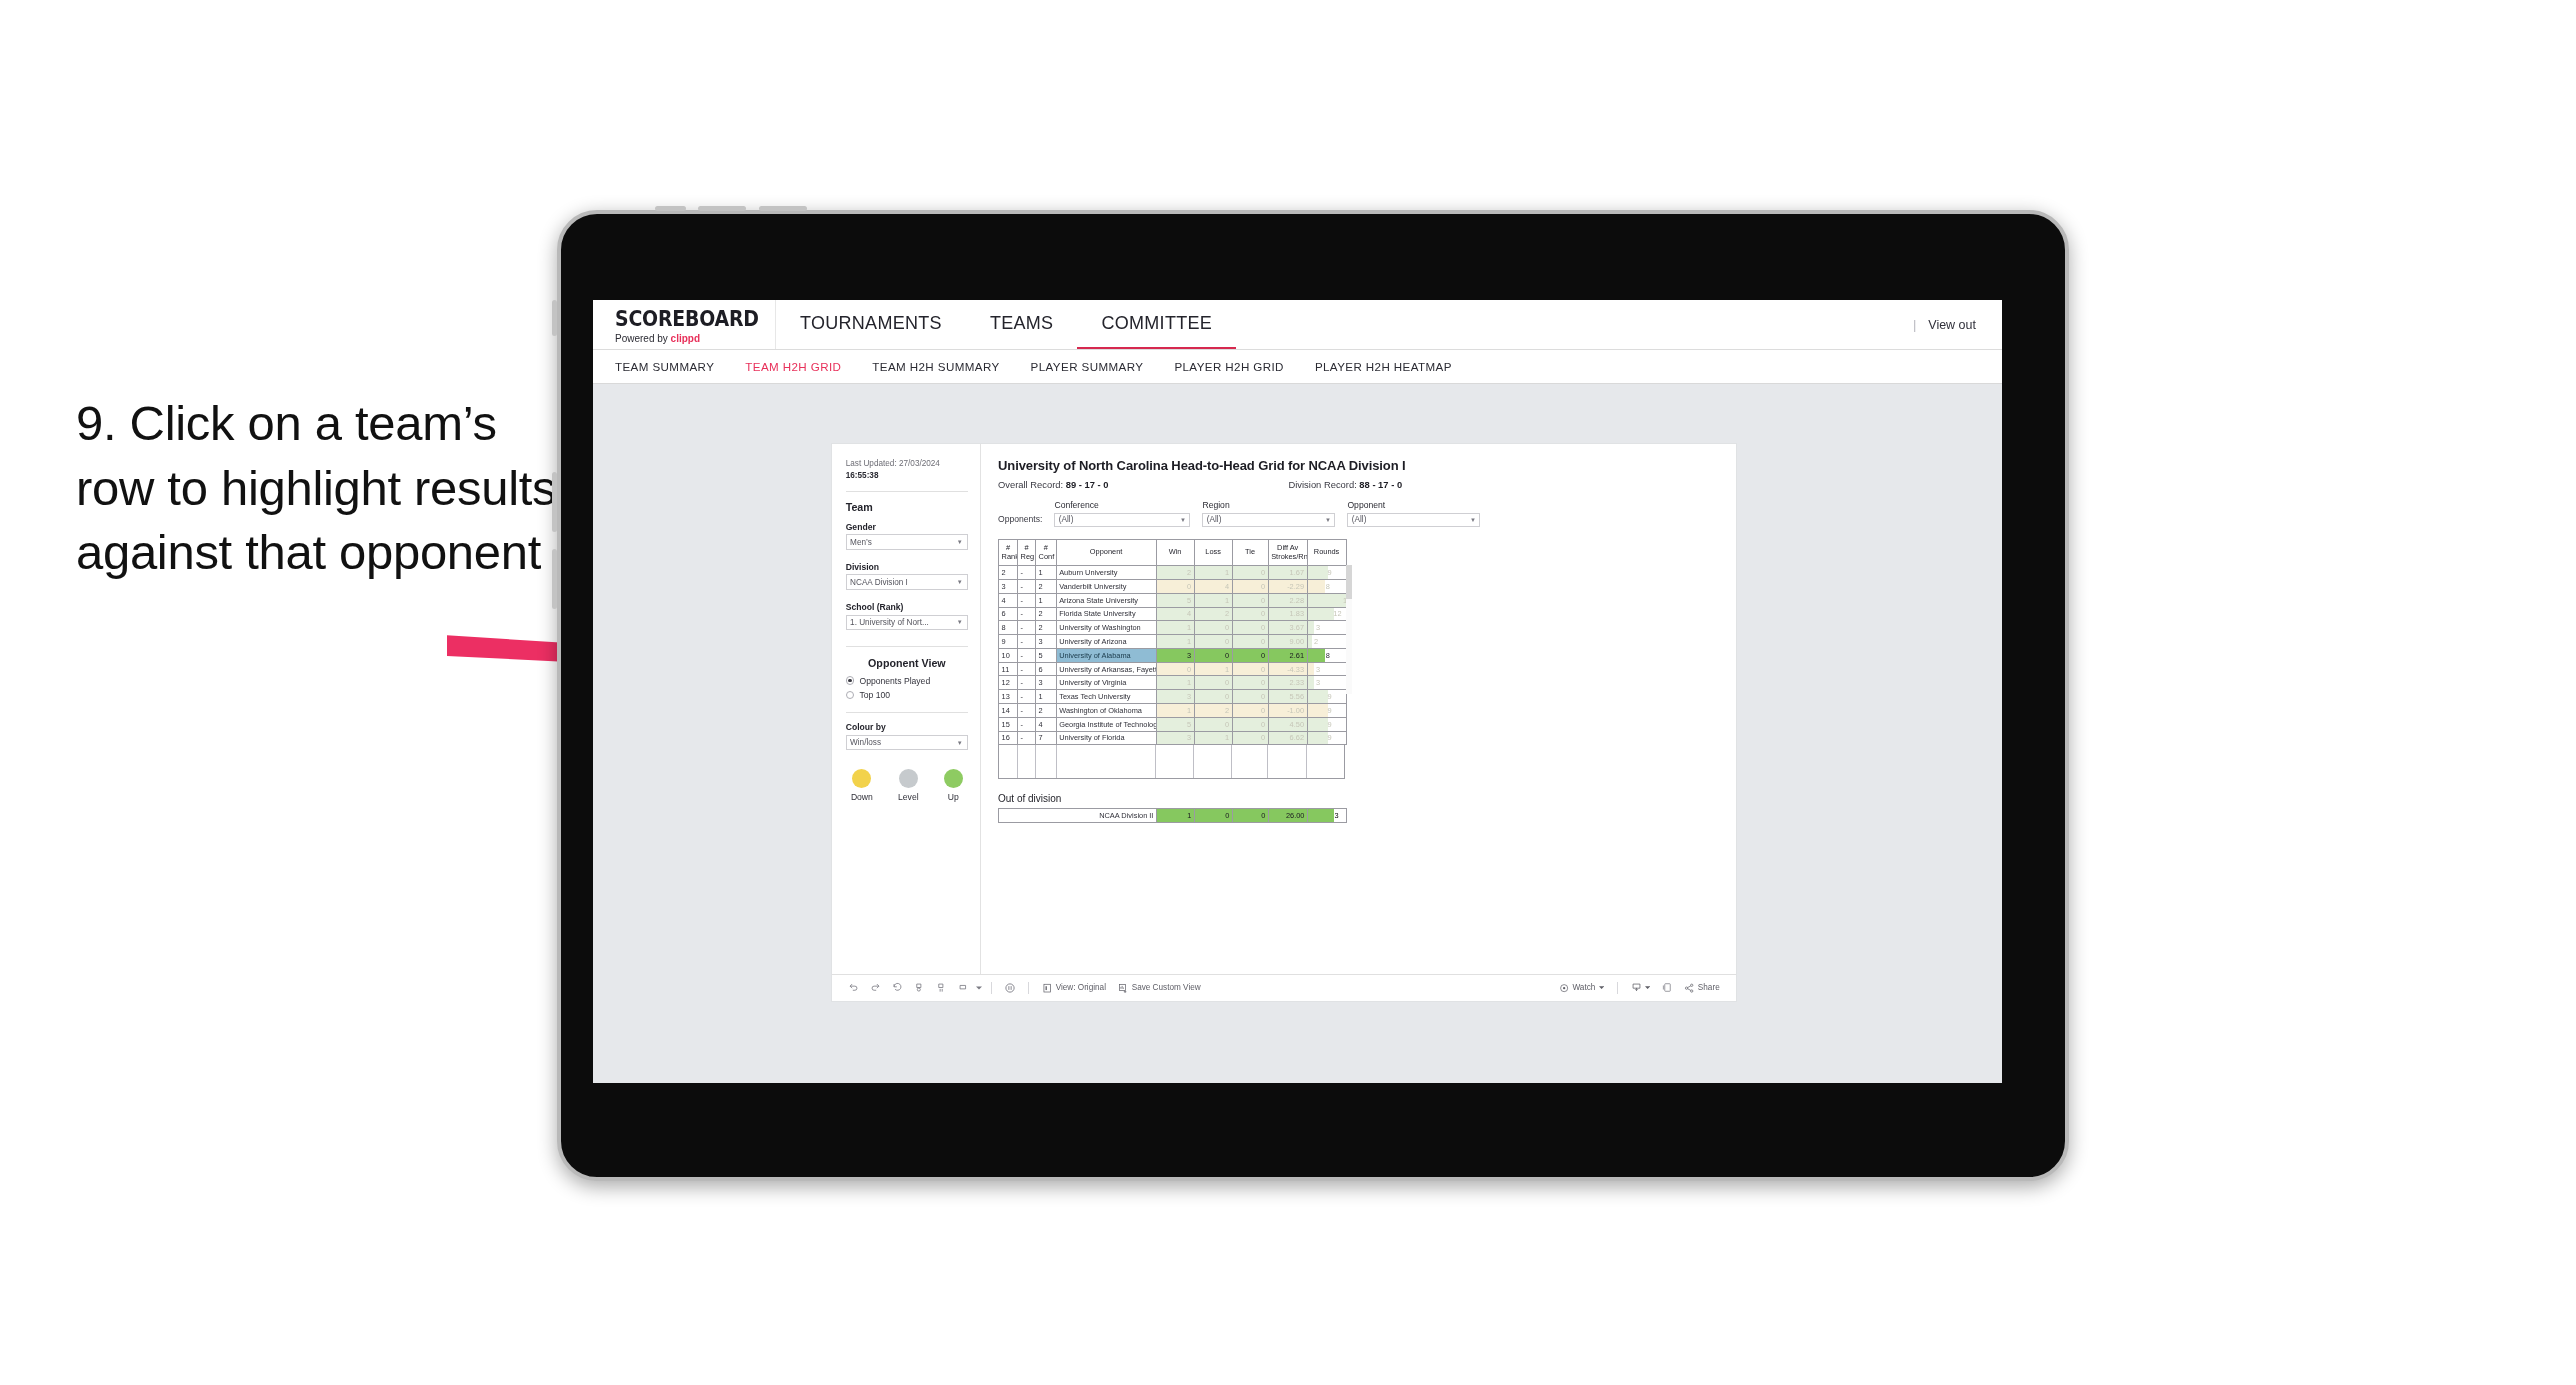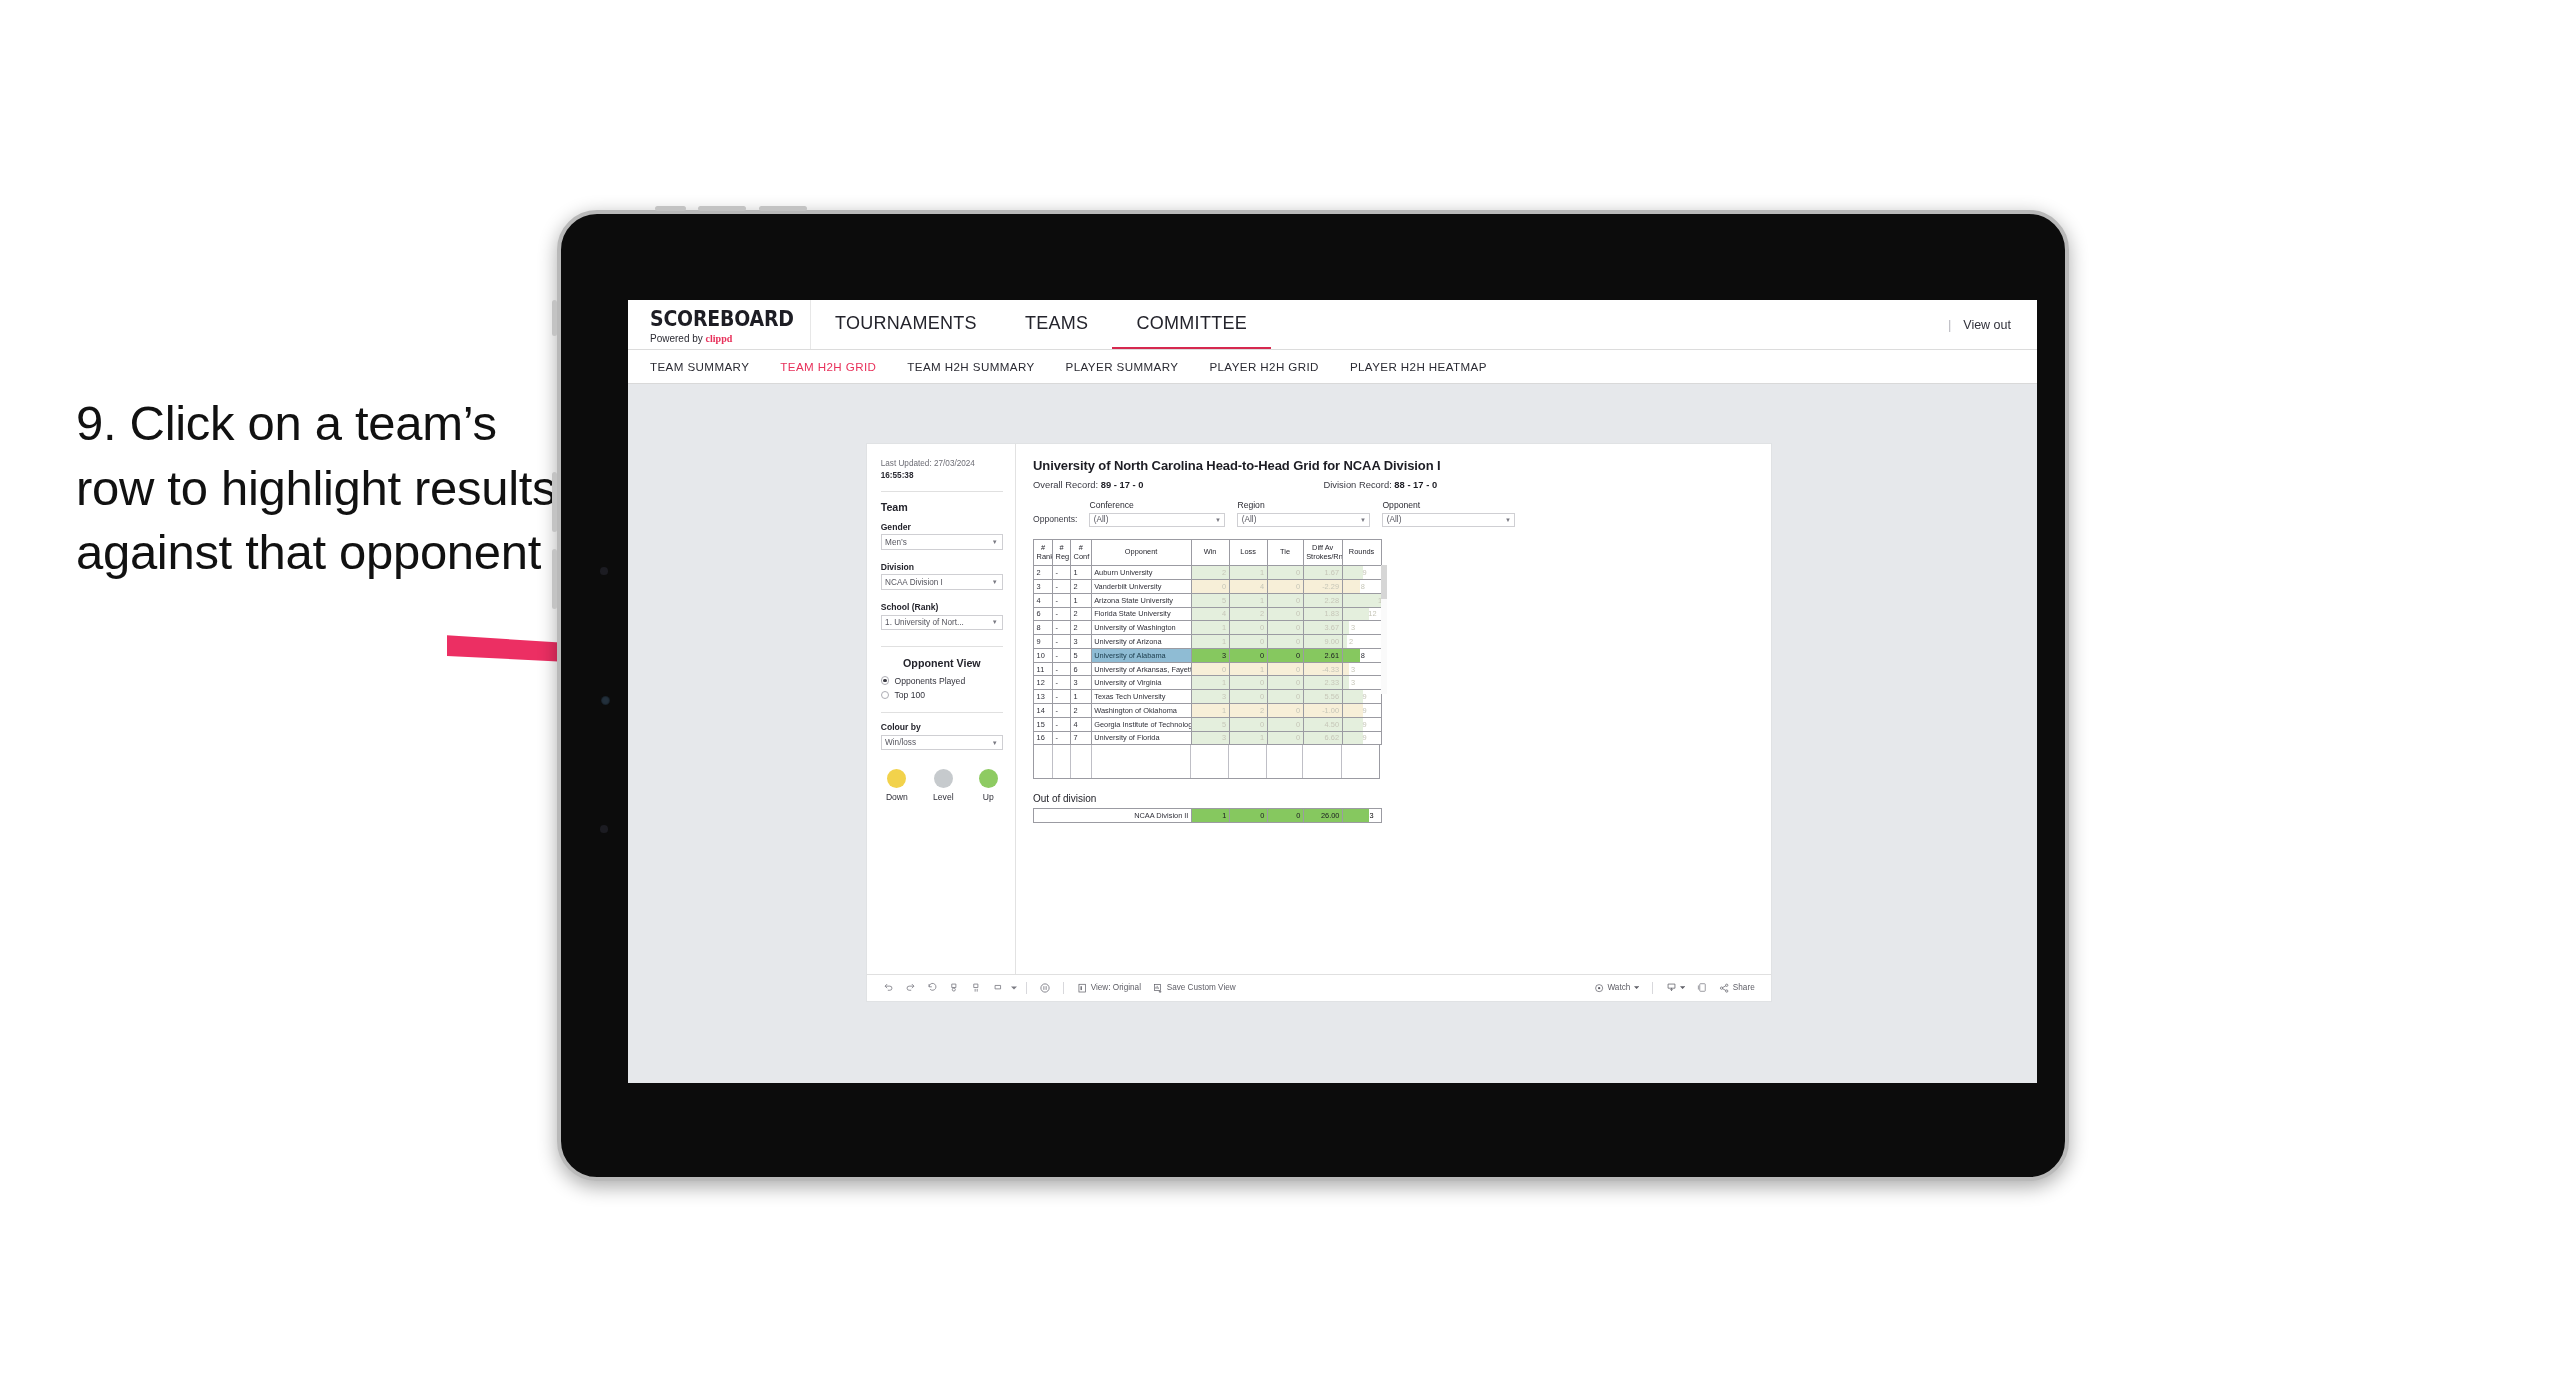--- a/index.html
+++ b/index.html
@@ -40,37 +40,36 @@
   .cam { position:absolute; width:9.4px; height:9.4px; border-radius:50%;
          background:#23303c; left:601px; top:696px; box-shadow:0 0 1.7px #000 inset;}
 
   
   .screen {
     position:absolute;
     left: 593px; top: 300px;
     width: 1409px; height: 783px;
     background: #fef9c3;
     overflow: hidden;
-    margin-left: 35px;
   }
 
   
   .topnav {
     height: 50px; background:#ffffff; display:flex; align-items:stretch;
     border-bottom:0.9px solid #dcdcdc;
   }
   .brand { padding: 5.2px 19px 3.4px 22px; display:flex; flex-direction:column; justify-content:center;
            border-right:0.9px solid #e7e7e7; min-width:146px; }
   .brand-title {
     font-family:"DejaVu Sans Condensed","Liberation Sans", sans-serif;
     font-weight:bold; font-size:20.6px; letter-spacing:-0.2px; color:#1d1d24;
     transform: scaleX(1.02); transform-origin:left;
   }
   .brand-sub { font-size:10px; color:#2b2b33; margin-top:1.7px; }
-  .brand-sub .clippd { color:#e8305a; font-weight:bold;font-family:Liberation Serif, serif; }
+  .brand-sub .clippd { color:#e8305a; font-weight:bold; }
   .topnav-items { display:flex; align-items:stretch; }
   .topnav-item {
     display:flex; align-items:center; padding:0 24px;
     font-size:18px; color:#24242c; letter-spacing:0.3px;
     border-bottom:2.6px solid transparent; cursor:pointer;
   }
   .topnav-item.active { border-bottom-color:#d6294f; }
   .topnav-right { margin-left:auto; display:flex; align-items:center; padding-right:26px; gap:12px;}
   .sep { color:#b9b9bf; font-size:13px; }
   .signout { font-size:12.5px; color:#30303a; cursor:pointer; }

